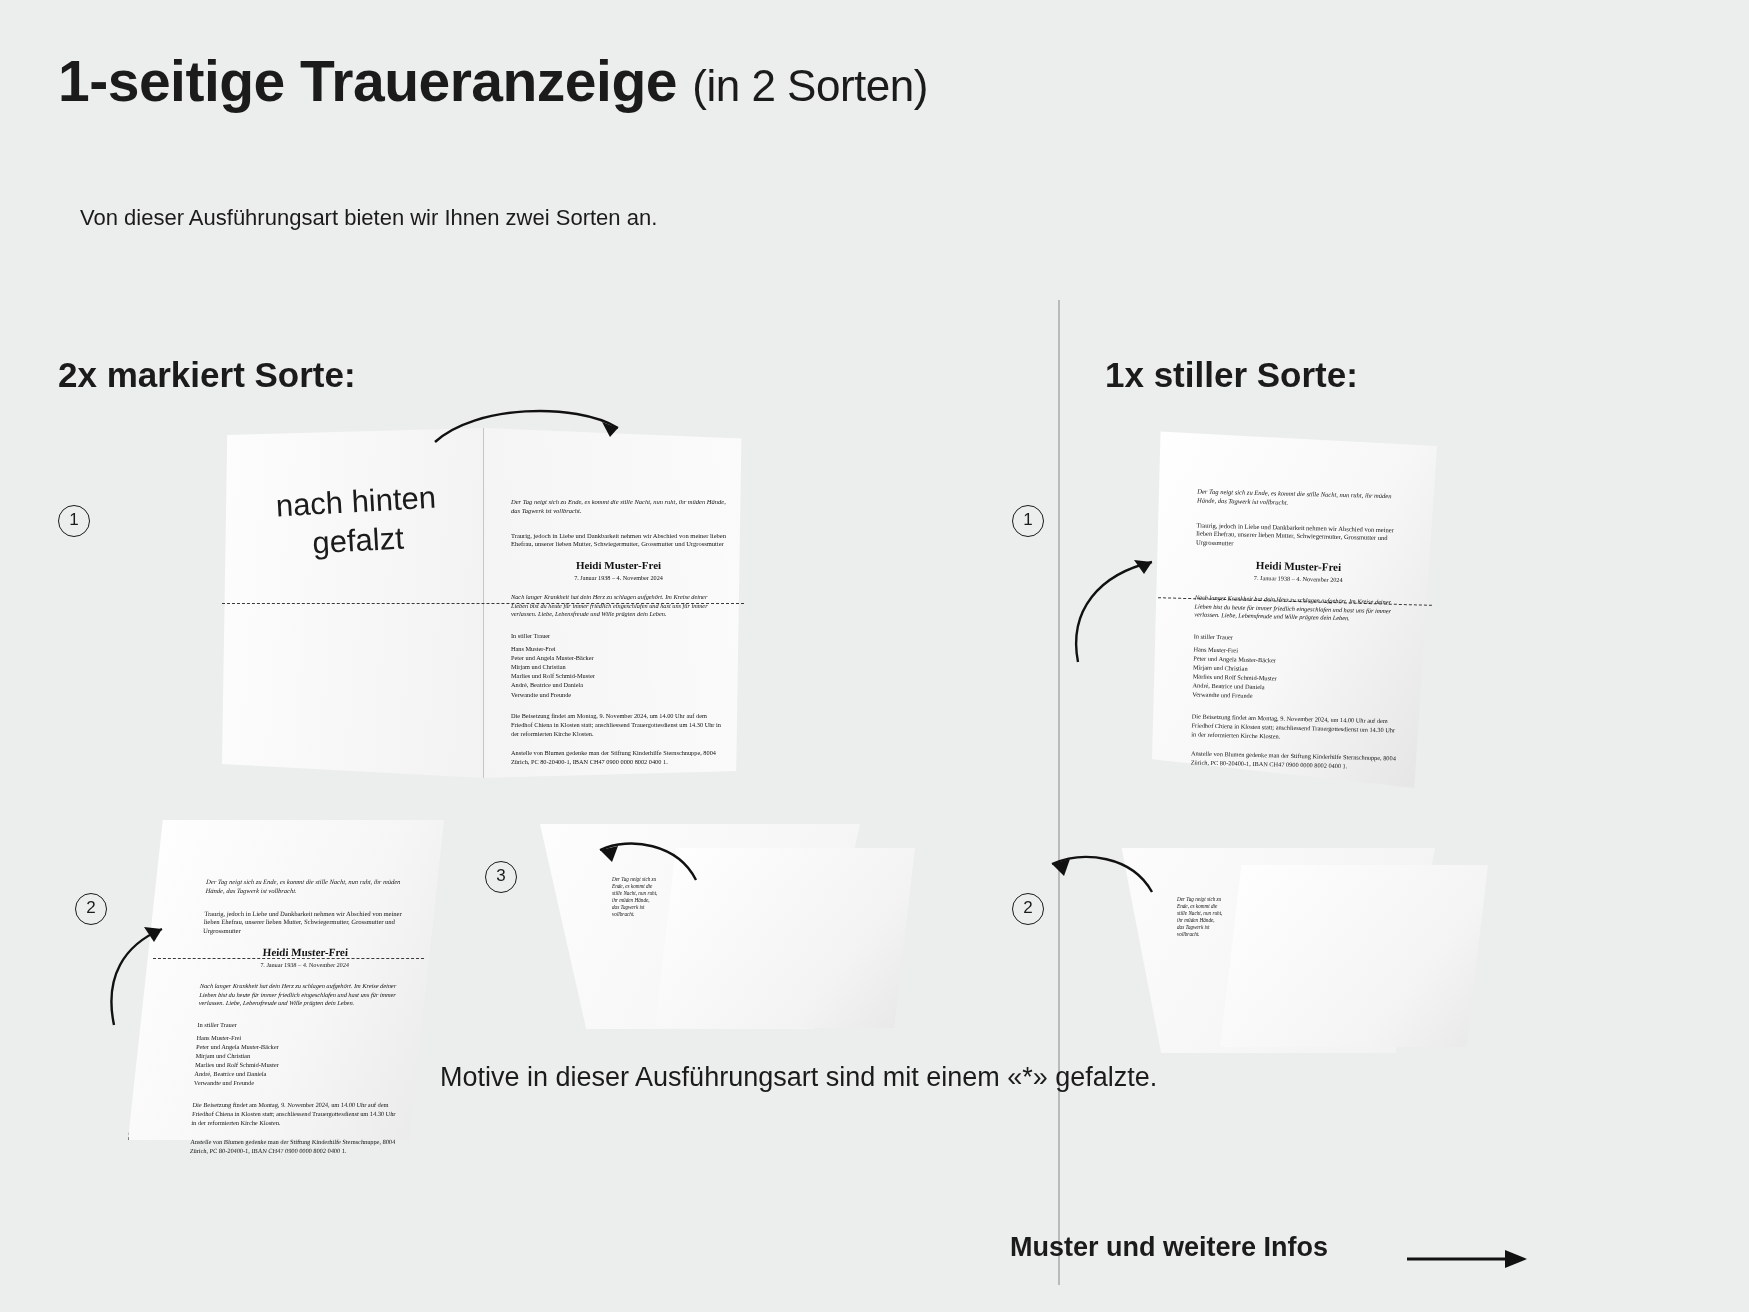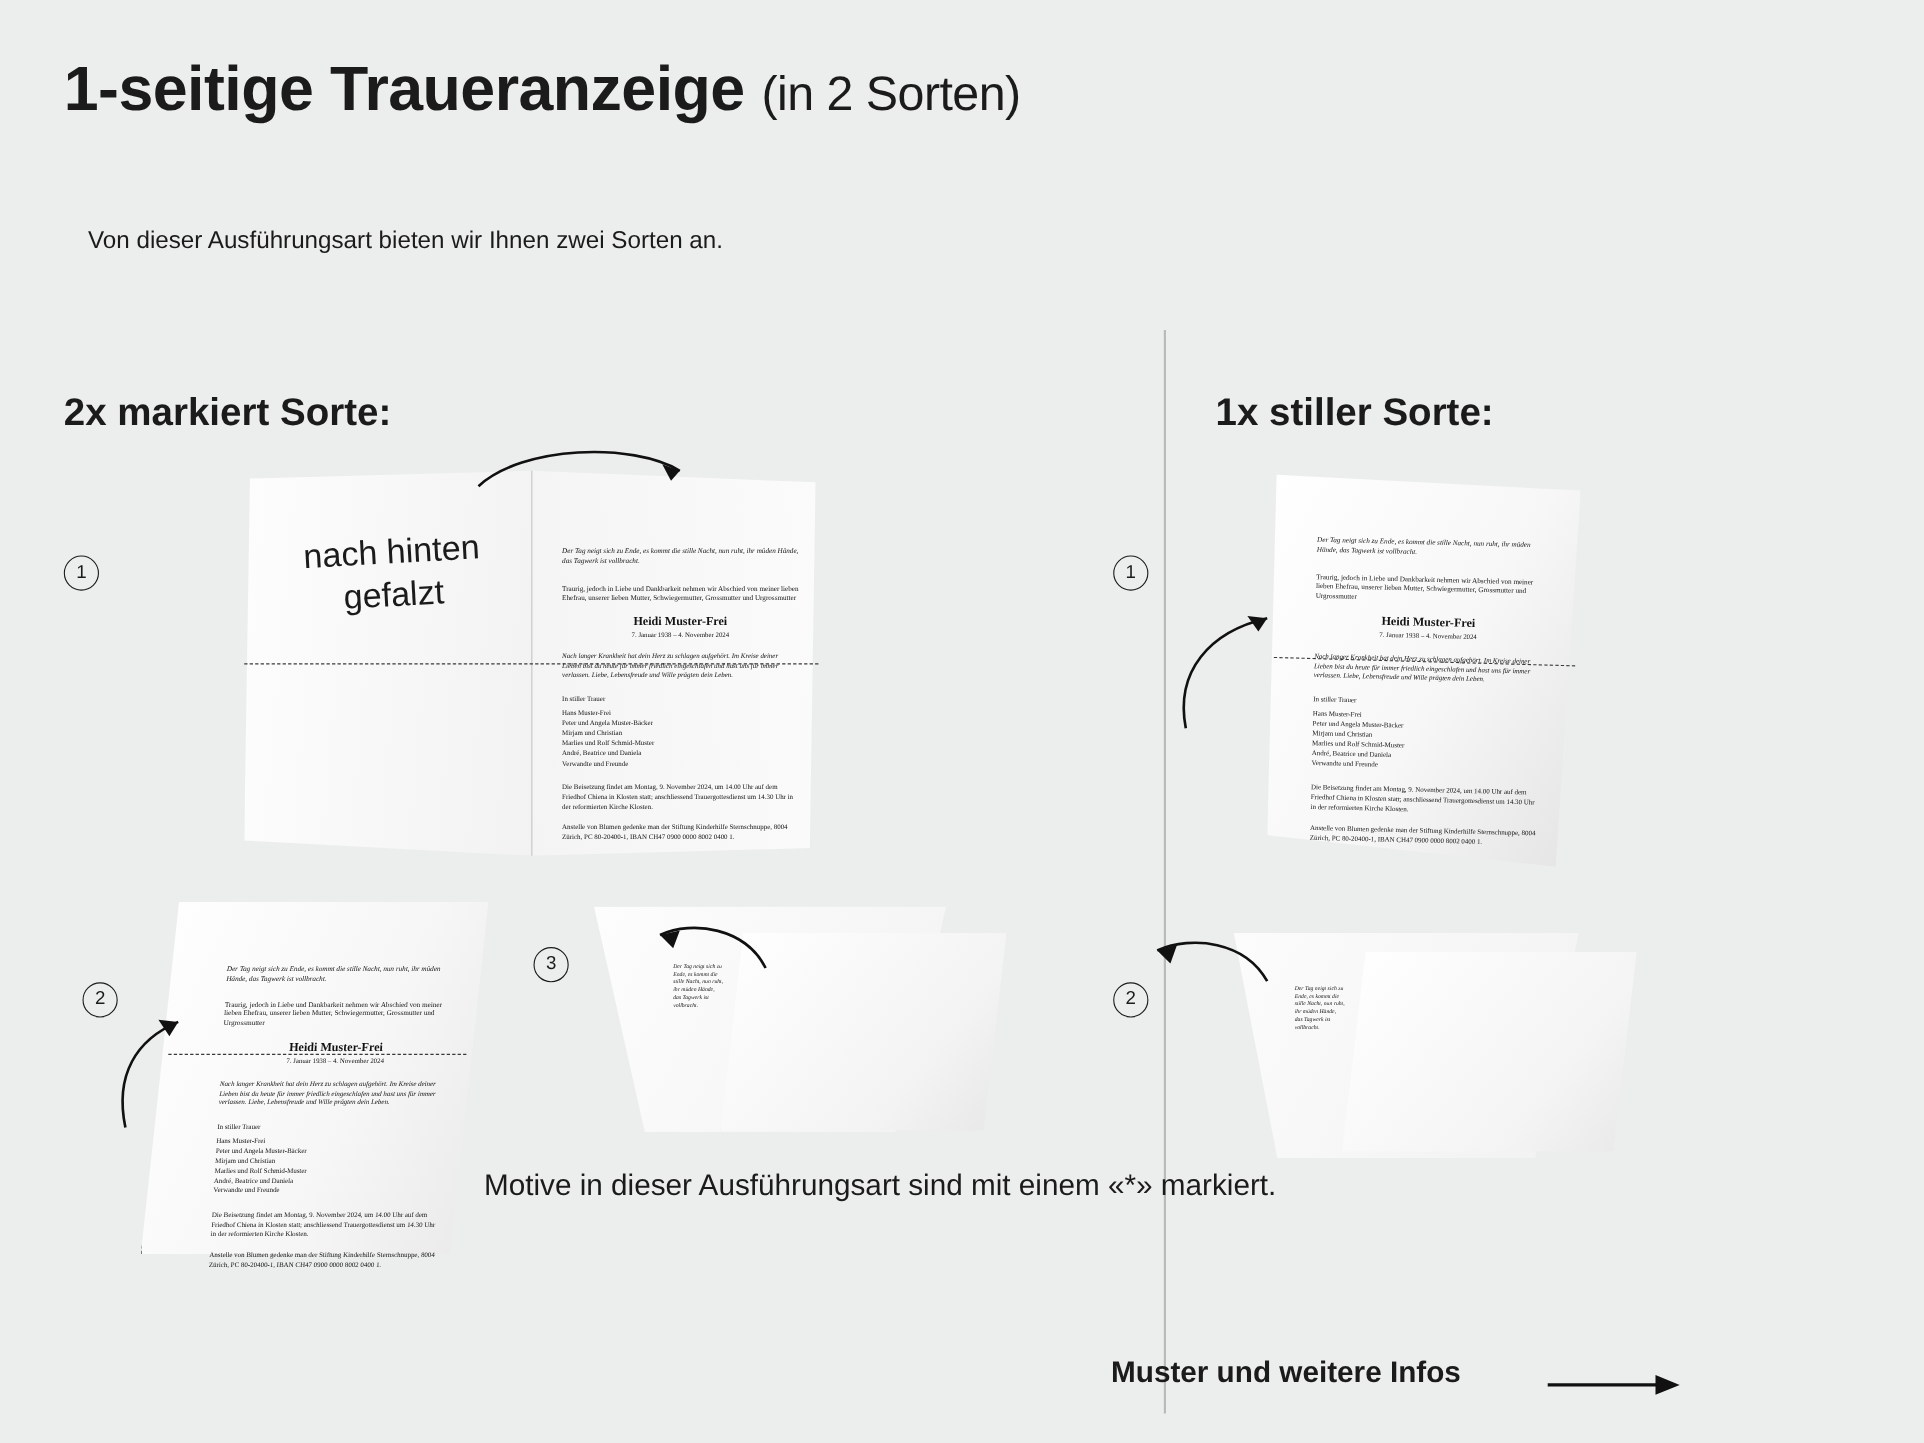--- a/index.html
+++ b/index.html
@@ -441,19 +441,19 @@
   <div class="tinytext card-text">
     <div class="poem" style="font-size:5.2px;">Der Tag neigt sich zu Ende, es kommt die stille Nacht, nun ruht, ihr müden Hände, das Tagwerk ist vollbracht.</div>
   </div>
 </div>
 
 <svg class="arrow-svg" style="left:1040px; top:846px;" width="125" height="58" viewBox="0 0 125 58">
   <path d="M112,46 C92,10 44,4 12,18" stroke="#111" stroke-width="2.4" fill="none"></path>
   <polygon points="12,18 30,13 24,30" fill="#111"></polygon>
 </svg>
 
-<div id="note-motive">Motive in dieser Ausführungsart sind mit einem «*» markiert.</div>
+<div id="note-motive">Motive in dieser Ausführungsart sind mit einem «*» gefalzte.</div>
 
 <div id="note-muster">Muster und weitere Infos</div>
 <svg id="arrow-muster" class="arrow-svg" width="125" height="22" viewBox="0 0 125 22">
   <line x1="2" y1="11" x2="105" y2="11" stroke="#111" stroke-width="3"></line>
   <polygon points="122,11 100,2 100,20" fill="#111"></polygon>
 </svg>
 
 </body></html>

